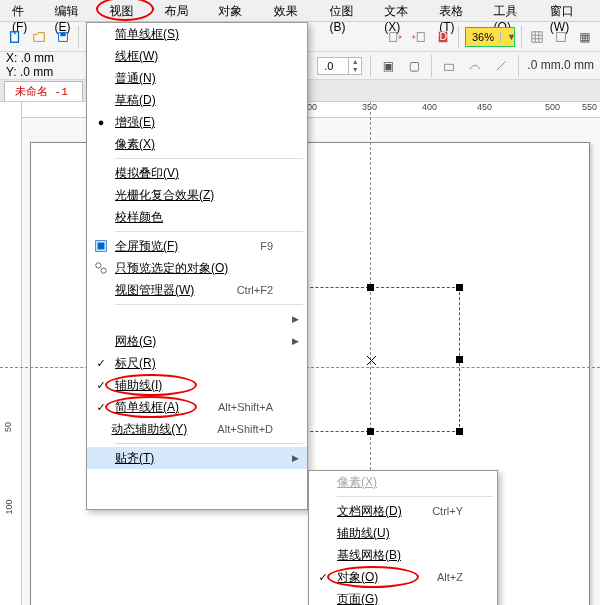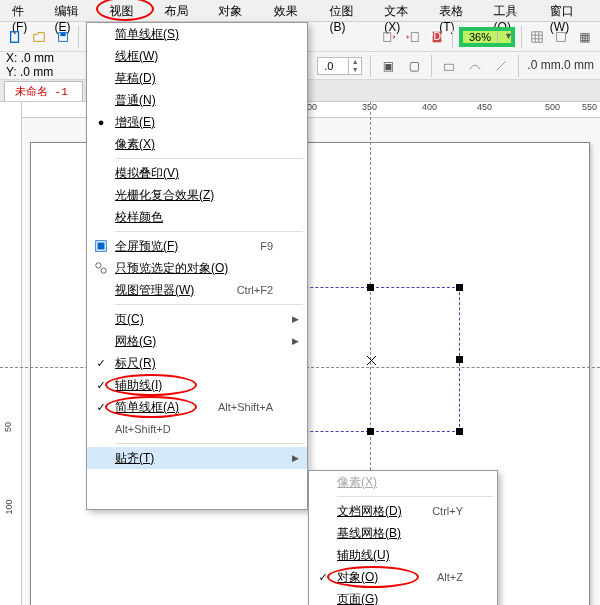--- a/index.html
+++ b/index.html
@@ -6,21 +6,21 @@
   body { background: #fff; width: 600px; height: 605px; overflow: hidden; position: relative; }
   
   .menubar { display: flex; background: #f0f0f0; border-bottom: 1px solid #d0d0d0; height: 22px; padding-left: 4px; }
   .menubar-item { padding: 3px 8px; cursor: default; }
   .menubar-item.hl { position: relative; }
   .hl-ring { position: absolute; border: 2px solid #e00; border-radius: 50%; pointer-events: none; z-index: 50; }
   
   .toolbar { display: flex; align-items: center; gap: 6px; background: #f5f5f5; border-bottom: 1px solid #d8d8d8; height: 30px; padding: 0 6px; }
   .tb-icon { width: 18px; height: 18px; display:inline-flex; align-items:center; justify-content:center; color:#555; }
   .tb-sep { width:1px; height:22px; background:#ccc; }
-  .zoom-box { display:flex; border:4px solid #22c55e; background:#bef264; height:20px; }
+  .zoom-box { display:flex; border:1px solid #22c55e; background:#fde047; height:20px; align-items:center; }
   .zoom-box span { padding:0 6px; font-size:11px; }
   .zoom-box .dd { border-left:1px solid #bbb; width:14px; text-align:center; font-size:9px; color:#555;}
   
   .coordbar { display:flex; align-items:center; gap:8px; background:#f5f5f5; border-bottom:1px solid #d8d8d8; height:28px; padding:0 6px; position:relative; }
   .coord-box { display:flex; flex-direction:column; font-size:10px; line-height:1.1; }
   .num-input { display:flex; border:1px solid #bbb; background:#fff; height:18px; align-items:center; }
   .num-input span { padding:0 6px; font-size:11px; min-width:30px; }
   .spinner { display:flex; flex-direction:column; border-left:1px solid #bbb; }
   .spinner div { width:12px; height:8px; font-size:7px; text-align:center; line-height:8px; color:#666; }
   .mm-lbl { display:flex; flex-direction:row; font-size:10px; line-height:1.2; color:#333; }
@@ -214,25 +214,25 @@
 <div class="dd-item">
       <span class="dd-gutter"></span>
       <span class="dd-label">简单线框(S)</span>
     </div>
     <div class="dd-item">
       <span class="dd-gutter"></span>
       <span class="dd-label">线框(W)</span>
     </div>
     <div class="dd-item">
       <span class="dd-gutter"></span>
+      <span class="dd-label">普通(N)</span>
+    </div>
+    <div class="dd-item">
+      <span class="dd-gutter"></span>
       <span class="dd-label">草稿(D)</span>
-    </div>
-    <div class="dd-item">
-      <span class="dd-gutter"></span>
-      <span class="dd-label">普通(N)</span>
     </div>
     <div class="dd-item">
       <span class="dd-gutter">●</span>
       <span class="dd-label">增强(E)</span>
     </div>
     <div class="dd-item">
       <span class="dd-gutter"></span>
       <span class="dd-label">像素(X)</span>
     </div>
     <div class="dd-sep"></div>
@@ -269,21 +269,20 @@
       <span class="dd-label">只预览选定的对象(O)</span>
     </div>
     <div class="dd-item">
       <span class="dd-gutter"></span>
       <span class="dd-label">视图管理器(W)</span>
       <span class="dd-accel">Ctrl+F2</span>
     </div>
     <div class="dd-sep"></div>
     <div class="dd-item">
       <span class="dd-gutter"></span>
-      <span class="dd-label">页(C)</span>
       <span class="dd-arrow">▶</span>
     </div>
     <div class="dd-item">
       <span class="dd-gutter"></span>
       <span class="dd-label">网格(G)</span>
       <span class="dd-arrow">▶</span>
     </div>
     <div class="dd-item">
       <span class="dd-gutter">✓</span>
       <span class="dd-label">标尺(R)</span>
@@ -294,20 +293,21 @@
       <div class="hl-ring" style="top: 0px; left: 18px; width: 92px; height: 22px;"></div>
     </div>
     <div class="dd-item" style="position: relative;">
       <span class="dd-gutter">✓</span>
       <span class="dd-label">简单线框(A)</span>
       <span class="dd-accel">Alt+Shift+A</span>
       <div class="hl-ring" style="top: 0px; left: 18px; width: 92px; height: 22px;"></div>
     </div>
     <div class="dd-item">
       <span class="dd-gutter"></span>
+      <span class="dd-label">动态辅助线(Y)</span>
       <span class="dd-accel">Alt+Shift+D</span>
     </div>
     <div class="dd-sep"></div>
     <div class="dd-item hl-row">
       <span class="dd-gutter"></span>
       <span class="dd-label">贴齐(T)</span>
       <span class="dd-arrow">▶</span>
     </div>
     <div style="height: 40px;"></div>
   </div>
@@ -318,25 +318,25 @@
       <span class="dd-label dd-dis">像素(X)</span>
     </div>
     <div class="dd-sep"></div>
     <div class="dd-item">
       <span class="dd-gutter"></span>
       <span class="dd-label">文档网格(D)</span>
       <span class="dd-accel">Ctrl+Y</span>
     </div>
     <div class="dd-item">
       <span class="dd-gutter"></span>
+      <span class="dd-label">辅助线(U)</span>
+    </div>
+    <div class="dd-item">
+      <span class="dd-gutter"></span>
       <span class="dd-label">基线网格(B)</span>
-    </div>
-    <div class="dd-item">
-      <span class="dd-gutter"></span>
-      <span class="dd-label">辅助线(U)</span>
     </div>
     <div class="dd-item" style="position: relative;">
       <span class="dd-gutter">✓</span>
       <span class="dd-label">对象(O)</span>
       <span class="dd-accel">Alt+Z</span>
       <div class="hl-ring" style="top: 0px; left: 18px; width: 92px; height: 22px;"></div>
     </div>
     <div class="dd-item">
       <span class="dd-gutter"></span>
       <span class="dd-label">页面(G)</span>

